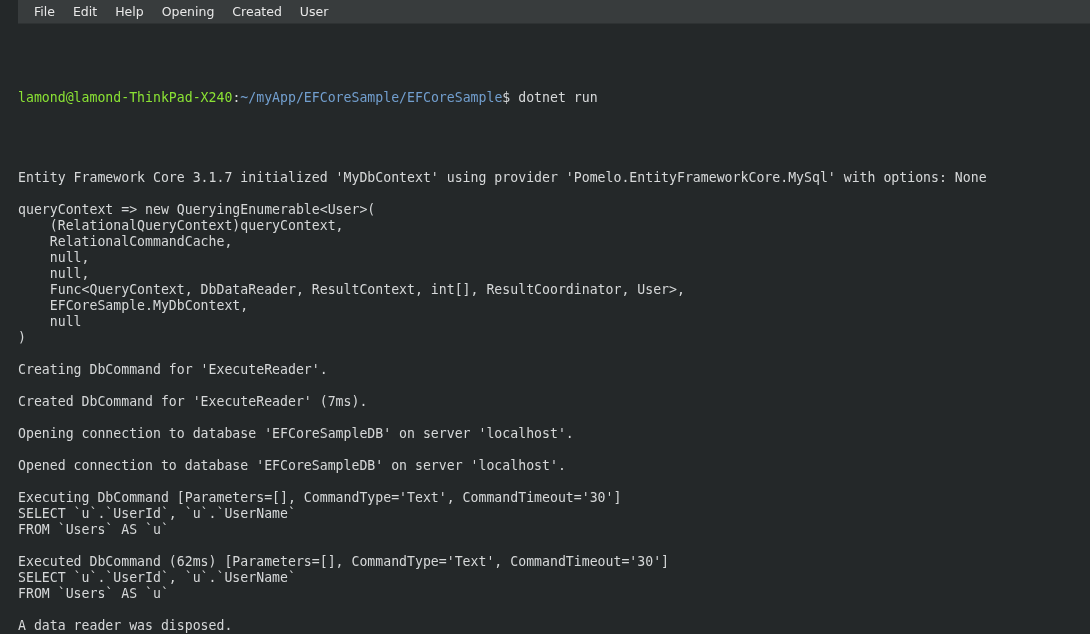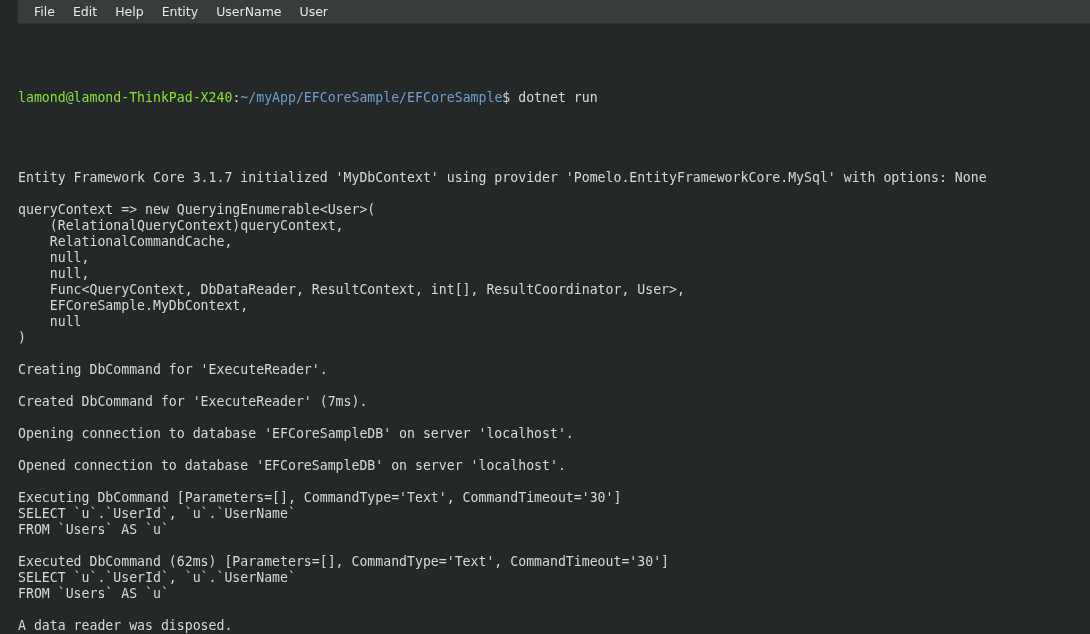--- a/index.html
+++ b/index.html
@@ -102,22 +102,22 @@
 </style>
 </head>
 <body>
 
 <div id="app">
 
   <div class="menubar">
     <div class="menu-item">File</div>
     <div class="menu-item">Edit</div>
     <div class="menu-item">Help</div>
-    <div class="menu-item">Entity</div>
-    <div class="menu-item">UserName</div>
+    <div class="menu-item">Opening</div>
+    <div class="menu-item">Created</div>
     <div class="menu-item">User</div>
   </div>
 
   <div class="term-wrap">
 
     <div class="terminal">
       <div class="screen">
 
         
         <div class="line"><span class="c-user">lamond@lamond-ThinkPad-X240</span><span class="c-punct">:</span><span class="c-path">~/myApp/EFCoreSample/EFCoreSample</span><span class="c-out">$</span><span class="c-out"> dotnet run</span></div>

